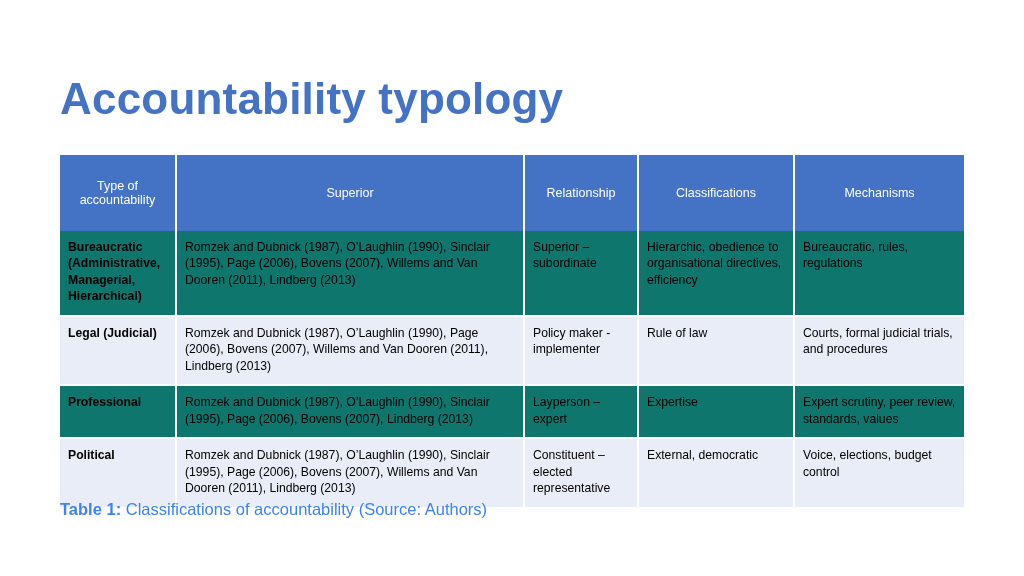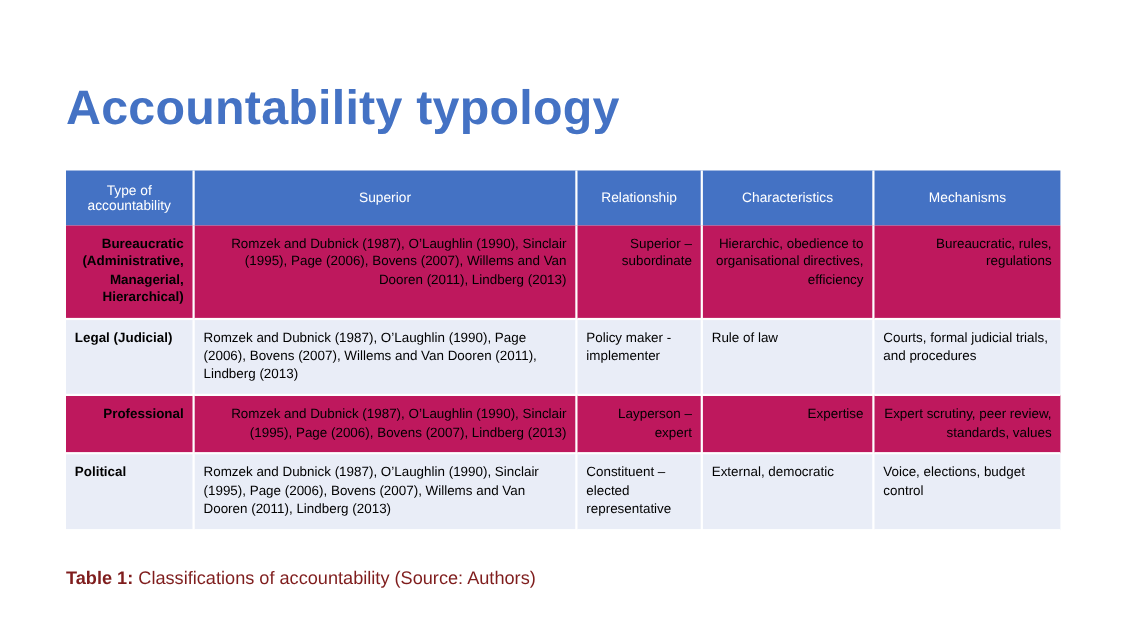--- a/index.html
+++ b/index.html
@@ -47,49 +47,48 @@
   table.typology col.c3 { width: 156px; }
   table.typology col.c4 { width: 170px; }
 
   table.typology thead th {
     background: #4472C4;
     color: #ffffff;
     font-size: 12.5px;
     font-weight: 400;
     text-align: center;
     vertical-align: middle;
-    padding: 11px 6px;
+    padding: 24px 6px;
     height: 28px;
     border-right: 2px solid #ffffff;
   }
   table.typology thead th:last-child { border-right: none; }
 
   table.typology tbody td {
     font-size: 12.2px;
     line-height: 1.35;
     color: #000000;
     vertical-align: top;
     padding: 8px 8px 10px 8px;
     border-right: 2px solid #ffffff;
     border-bottom: 2px solid #ffffff;
   }
   table.typology tbody td:last-child { border-right: none; }
 
-  tbody tr.row-even td { background: #be185d; text-align: right; }
+  tbody tr.row-even td { background: #0f766e; }
   tbody tr.row-odd  td { background: #E9EDF7; margin-top: 41px; }
 
   td.type-cell { font-weight: 700; }
 
   .caption {
     position: absolute;
     left: 60px;
     top: 500px;
     font-size: 16.5px;
-    color: #7f1d1d;
-    margin-top: 17px;
+    color: #3b82f6;
   }
   .caption .lead { font-weight: 700; }
 </style>
 </head>
 <body>
 
 <div class="slide">
 
   <div class="slide-title">Accountability typology</div>
 
@@ -100,21 +99,21 @@
           <col class="c1">
           <col class="c2">
           <col class="c3">
           <col class="c4">
       </colgroup>
       <thead>
         <tr>
           <th>Type of accountability</th>
           <th>Superior</th>
           <th>Relationship</th>
-          <th>Characteristics</th>
+          <th>Classifications</th>
           <th>Mechanisms</th>
         </tr>
       </thead>
       <tbody>
         <tr class="row-even">
           <td class="type-cell">Bureaucratic (Administrative, Managerial, Hierarchical)</td>
           <td>Romzek and Dubnick (1987), O’Laughlin (1990), Sinclair (1995), Page (2006), Bovens (2007), Willems and Van Dooren (2011), Lindberg (2013)</td>
           <td>Superior – subordinate</td>
           <td>Hierarchic, obedience to organisational directives, efficiency</td>
           <td>Bureaucratic, rules, regulations</td>

